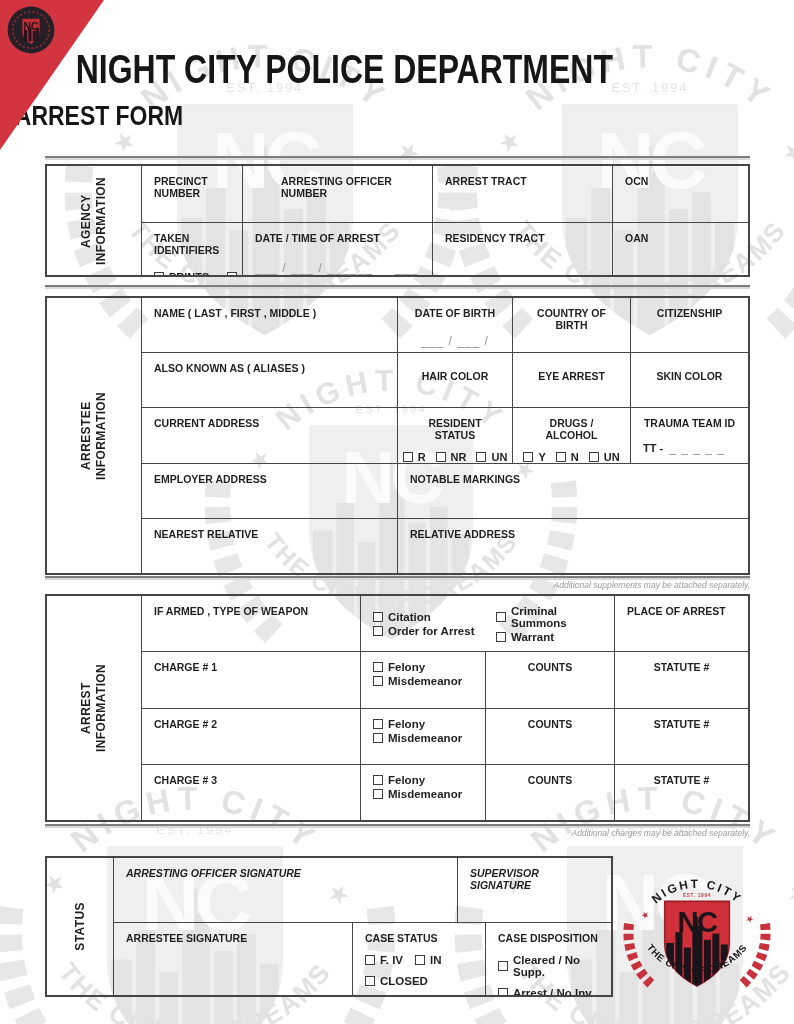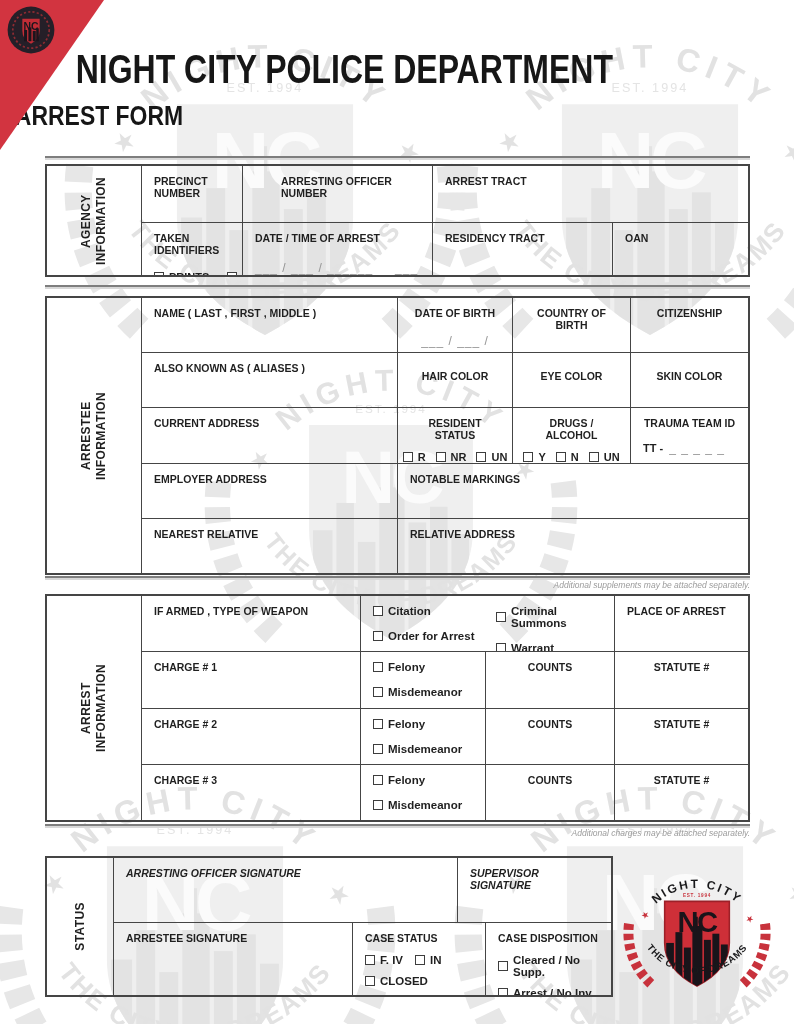--- a/index.html
+++ b/index.html
@@ -38,21 +38,21 @@
   .flex1{flex:1;}
   .lbl{font-size:10.5px;font-weight:bold;color:#1f1f1f;letter-spacing:0;}
   .c{text-align:center;}
   .ph{color:#949494;font-weight:normal;font-size:12px;letter-spacing:1px;}
   .cb{width:10px;height:10px;border:1.5px solid #3d3d3d;display:inline-block;flex:none;
       background:#fff;box-sizing:border-box;}
   .cbitem{display:inline-flex;align-items:center;gap:5px;font-size:11px;font-weight:bold;}
   .cbitem.mc{font-size:11.5px;}
   .cbrow{display:flex;align-items:center;margin-top:15px;}
   .gap18{gap:18px;} .gap10{gap:10px;} .gap12{gap:12px;}
-  .stack{display:flex;flex-direction:column;gap:13px;margin-top:0;}
+  .stack{display:flex;flex-direction:column;gap:2px;margin-top:0;justify-content:center;}
   .mt8{margin-top:8px;} .mt12{margin-top:12px;} .mt14{margin-top:14px;}
 </style>
 </head>
 <body>
 
 <div class="page">
 
   <svg width="0" height="0" style="position:absolute">
     <defs>
       <symbol id="wm-emblem" viewBox="0 0 200 205">
@@ -139,20 +139,23 @@
       <div class="row" style="height:56px;flex:none;">
         <div class="cell" style="width:100px;flex:none;">
           <div class="lbl">PRECINCT NUMBER</div>
         </div>
         <div class="cell" style="width:190px;flex:none;padding-left:38px;">
           <div class="lbl">ARRESTING OFFICER NUMBER</div>
         </div>
         <div class="cell" style="width:180px;flex:none;">
           <div class="lbl">ARREST TRACT</div>
         </div>
+        <div class="cell flex1">
+          <div class="lbl">OCN</div>
+        </div>
       </div>
       <div class="row" style="flex:1;">
         <div class="cell" style="width:100px;flex:none;">
           <div class="lbl">TAKEN IDENTIFIERS</div>
           <div class="cbrow gap18">
             <span class="cbitem">
                 <span class="cb"></span>
                 <span>PRINTS</span>
               </span>
             <span class="cbitem">
@@ -195,21 +198,21 @@
         </div>
       </div>
       <div class="row" style="flex:1;">
         <div class="cell" style="width:255px;flex:none;">
           <div class="lbl">ALSO KNOWN AS  ( ALIASES )</div>
         </div>
         <div class="cell c" style="width:115px;flex:none;">
           <div class="lbl mt8">HAIR COLOR</div>
         </div>
         <div class="cell c" style="width:118px;flex:none;">
-          <div class="lbl mt8">EYE COLOR</div>
+          <div class="lbl mt8">EYE ARREST</div>
         </div>
         <div class="cell c flex1">
           <div class="lbl mt8">SKIN COLOR</div>
         </div>
       </div>
       <div class="row" style="flex:1;">
         <div class="cell" style="width:255px;flex:none;">
           <div class="lbl">CURRENT ADDRESS</div>
         </div>
         <div class="cell c" style="width:115px;flex:none;">

